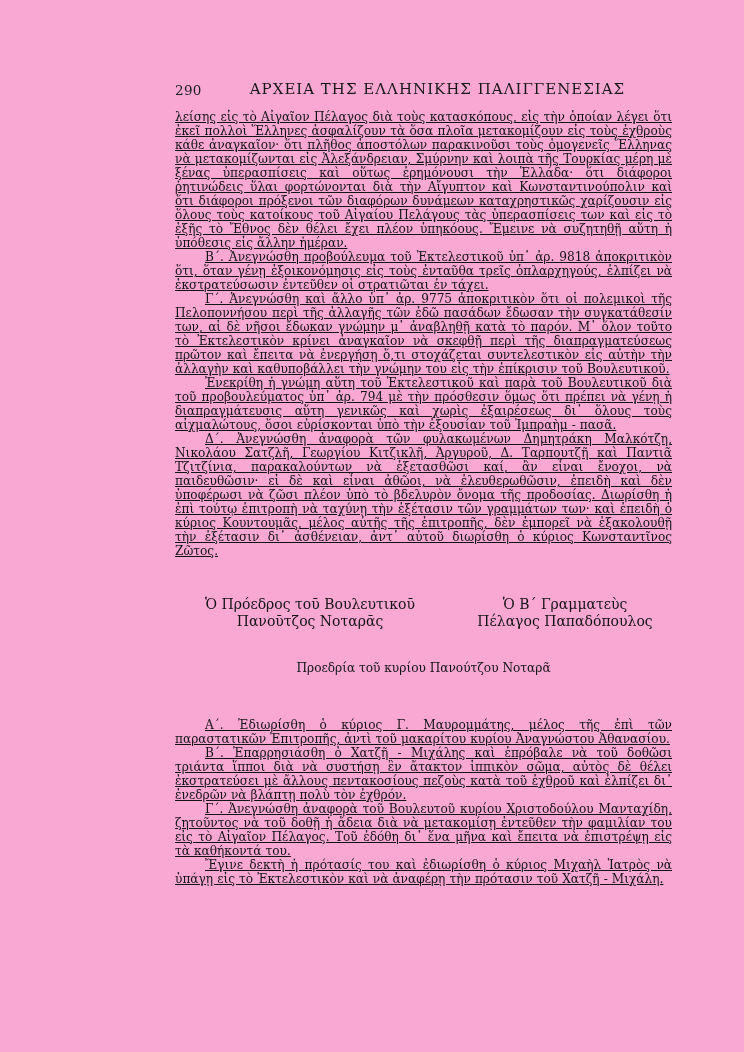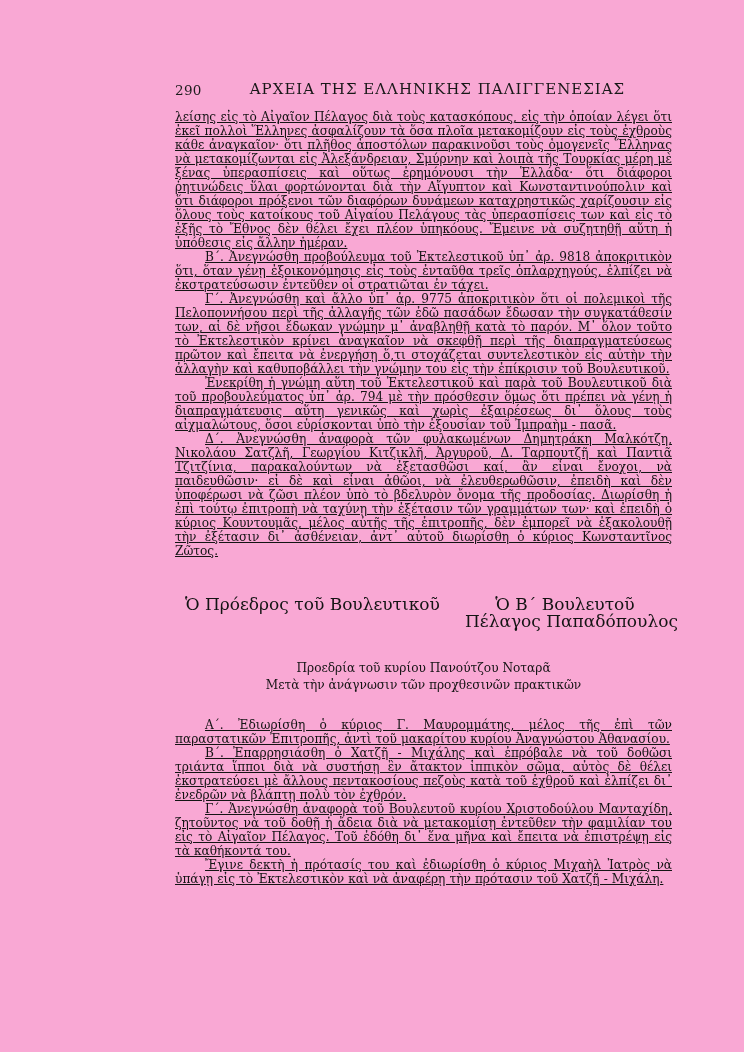--- a/index.html
+++ b/index.html
@@ -69,21 +69,21 @@
   .signatures {
     position: absolute;
     left: 175px;
     top: 596px;
     width: 497px;
     height: 44px;
   }
   .sig {
     position: absolute;
     top: 0;
-    font-size: 17px;
+    font-size: 14px;
     line-height: 17px;
     text-align: center;
     color: #141414;
   }
   .sig-left { left: 10px; width: 250px; }
   .sig-right { left: 290px; width: 200px; }
   .sig-role { display: block; white-space: nowrap; }
   .sig-name { display: block; white-space: nowrap; }
   
   .session-head {
@@ -122,30 +122,30 @@
     <p class="para">λείσης εἰς τὸ Αἰγαῖον Πέλαγος διὰ τοὺς κατασκόπους, εἰς τὴν ὁποίαν λέγει ὅτι ἐκεῖ πολλοὶ Ἕλληνες ἀσφαλίζουν τὰ ὅσα πλοῖα μετακομίζουν εἰς τοὺς ἐχθροὺς κάθε ἀναγκαῖον· ὅτι πλῆθος ἀποστόλων παρακινοῦσι τοὺς ὁμογενεῖς Ἕλληνας νὰ μετακομίζωνται εἰς Ἀλεξάνδρειαν, Σμύρνην καὶ λοιπὰ τῆς Τουρκίας μέρη μὲ ξένας ὑπερασπίσεις καὶ οὕτως ἐρημόνουσι τὴν Ἑλλάδα· ὅτι διάφοροι ῥητινώδεις ὕλαι φορτώνονται διὰ τὴν Αἴγυπτον καὶ Κωνσταντινούπολιν καὶ ὅτι διάφοροι πρόξενοι τῶν διαφόρων δυνάμεων καταχρηστικῶς χαρίζουσιν εἰς ὅλους τοὺς κατοίκους τοῦ Αἰγαίου Πελάγους τὰς ὑπερασπίσεις των καὶ εἰς τὸ ἑξῆς τὸ Ἔθνος δὲν θέλει ἔχει πλέον ὑπηκόους. Ἔμεινε νὰ συζητηθῇ αὕτη ἡ ὑπόθεσις εἰς ἄλλην ἡμέραν.</p>
     <p class="para indent">Β΄. Ἀνεγνώσθη προβούλευμα τοῦ Ἐκτελεστικοῦ ὑπ᾽ ἀρ. 9818 ἀποκριτικὸν ὅτι, ὅταν γένῃ ἐξοικονόμησις εἰς τοὺς ἐνταῦθα τρεῖς ὁπλαρχηγούς, ἐλπίζει νὰ ἐκστρατεύσωσιν ἐντεῦθεν οἱ στρατιῶται ἐν τάχει.</p>
     <p class="para indent">Γ΄. Ἀνεγνώσθη καὶ ἄλλο ὑπ᾽ ἀρ. 9775 ἀποκριτικὸν ὅτι οἱ πολεμικοὶ τῆς Πελοποννήσου περὶ τῆς ἀλλαγῆς τῶν ἐδῶ πασάδων ἔδωσαν τὴν συγκατάθεσίν των, αἱ δὲ νῆσοι ἔδωκαν γνώμην μ᾽ ἀναβληθῇ κατὰ τὸ παρόν. Μ᾽ ὅλον τοῦτο τὸ Ἐκτελεστικὸν κρίνει ἀναγκαῖον νὰ σκεφθῇ περὶ τῆς διαπραγματεύσεως πρῶτον καὶ ἔπειτα νὰ ἐνεργήσῃ ὅ,τι στοχάζεται συντελεστικὸν εἰς αὐτὴν τὴν ἀλλαγὴν καὶ καθυποβάλλει τὴν γνώμην του εἰς τὴν ἐπίκρισιν τοῦ Βουλευτικοῦ.</p>
     <p class="para indent">Ἐνεκρίθη ἡ γνώμη αὕτη τοῦ Ἐκτελεστικοῦ καὶ παρὰ τοῦ Βουλευτικοῦ διὰ τοῦ προβουλεύματος ὑπ᾽ ἀρ. 794 μὲ τὴν πρόσθεσιν ὅμως ὅτι πρέπει νὰ γένῃ ἡ διαπραγμάτευσις αὕτη γενικῶς καὶ χωρὶς ἐξαιρέσεως δι᾽ ὅλους τοὺς αἰχμαλώτους, ὅσοι εὑρίσκονται ὑπὸ τὴν ἐξουσίαν τοῦ Ἰμπραὴμ - πασᾶ.</p>
     <p class="para indent">Δ΄. Ἀνεγνώσθη ἀναφορὰ τῶν φυλακωμένων Δημητράκη Μαλκότζη, Νικολάου Σατζλῆ, Γεωργίου Κιτζικλῆ, Ἀργυροῦ, Δ. Ταρπουτζῆ καὶ Παντιᾶ Τζιτζίνια, παρακαλούντων νὰ ἐξετασθῶσι καί, ἂν εἶναι ἔνοχοι, νὰ παιδευθῶσιν· εἰ δὲ καὶ εἶναι ἀθῶοι, νὰ ἐλευθερωθῶσιν, ἐπειδὴ καὶ δὲν ὑποφέρωσι νὰ ζῶσι πλέον ὑπὸ τὸ βδελυρὸν ὄνομα τῆς προδοσίας. Διωρίσθη ἡ ἐπὶ τούτῳ ἐπιτροπὴ νὰ ταχύνῃ τὴν ἐξέτασιν τῶν γραμμάτων των· καὶ ἐπειδὴ ὁ κύριος Κουντουμᾶς, μέλος αὐτῆς τῆς ἐπιτροπῆς, δὲν ἐμπορεῖ νὰ ἐξακολουθῇ τὴν ἐξέτασιν δι᾽ ἀσθένειαν, ἀντ᾽ αὐτοῦ διωρίσθη ὁ κύριος Κωνσταντῖνος Ζῶτος.</p>
   </div>
 
   <div class="signatures">
     <div class="sig sig-left">
       <span class="sig-role">Ὁ Πρόεδρος τοῦ Βουλευτικοῦ</span>
+      <span class="sig-name">Πανοῦτζος Νοταρᾶς</span>
     </div>
     <div class="sig sig-right">
-      <span class="sig-role">Ὁ Β΄ Βουλευτοῦ</span>
+      <span class="sig-role">Ὁ Β΄ Γραμματεὺς</span>
       <span class="sig-name">Πέλαγος Παπαδόπουλος</span>
     </div>
   </div>
 
   <div class="session-head">
     <div class="session-line">Προεδρία τοῦ κυρίου Πανούτζου Νοταρᾶ</div>
-    <div class="session-line">Μετὰ τὴν ἀνάγνωσιν τῶν προχθεσινῶν πρακτικῶν</div>
   </div>
 
   <div class="textblock-lower">
     <p class="para indent">Α΄. Ἐδιωρίσθη ὁ κύριος Γ. Μαυρομμάτης, μέλος τῆς ἐπὶ τῶν παραστατικῶν Ἐπιτροπῆς, ἀντὶ τοῦ μακαρίτου κυρίου Ἀναγνώστου Ἀθανασίου.</p>
     <p class="para indent">Β΄. Ἐπαρρησιάσθη ὁ Χατζῆ - Μιχάλης καὶ ἐπρόβαλε νὰ τοῦ δοθῶσι τριάντα ἵπποι διὰ νὰ συστήσῃ ἓν ἄτακτον ἱππικὸν σῶμα, αὐτὸς δὲ θέλει ἐκστρατεύσει μὲ ἄλλους πεντακοσίους πεζοὺς κατὰ τοῦ ἐχθροῦ καὶ ἐλπίζει δι᾽ ἐνεδρῶν νὰ βλάπτῃ πολὺ τὸν ἐχθρόν.</p>
     <p class="para indent">Γ΄. Ἀνεγνώσθη ἀναφορὰ τοῦ Βουλευτοῦ κυρίου Χριστοδούλου Μανταχίδη, ζητοῦντος νὰ τοῦ δοθῇ ἡ ἄδεια διὰ νὰ μετακομίσῃ ἐντεῦθεν τὴν φαμιλίαν του εἰς τὸ Αἰγαῖον Πέλαγος. Τοῦ ἐδόθη δι᾽ ἕνα μῆνα καὶ ἔπειτα νὰ ἐπιστρέψῃ εἰς τὰ καθήκοντά του.</p>
     <p class="para indent">Ἔγινε δεκτὴ ἡ πρότασίς του καὶ ἐδιωρίσθη ὁ κύριος Μιχαὴλ Ἰατρὸς νὰ ὑπάγῃ εἰς τὸ Ἐκτελεστικὸν καὶ νὰ ἀναφέρῃ τὴν πρότασιν τοῦ Χατζῆ - Μιχάλη.</p>
   </div>
 
 </div>

